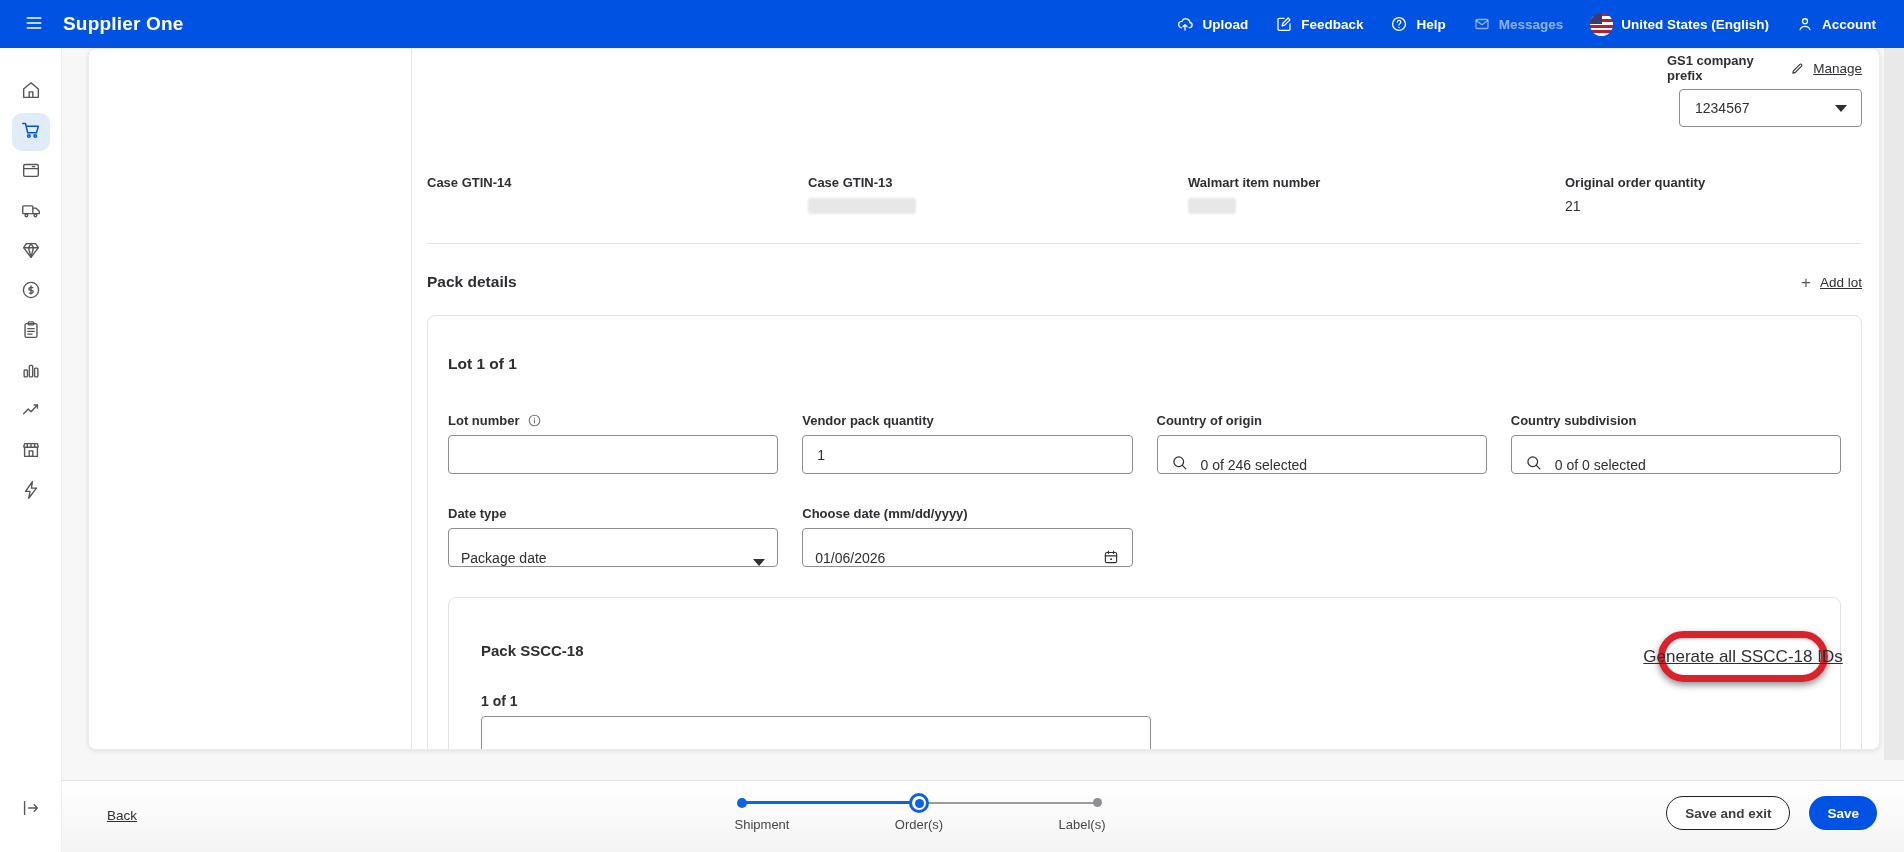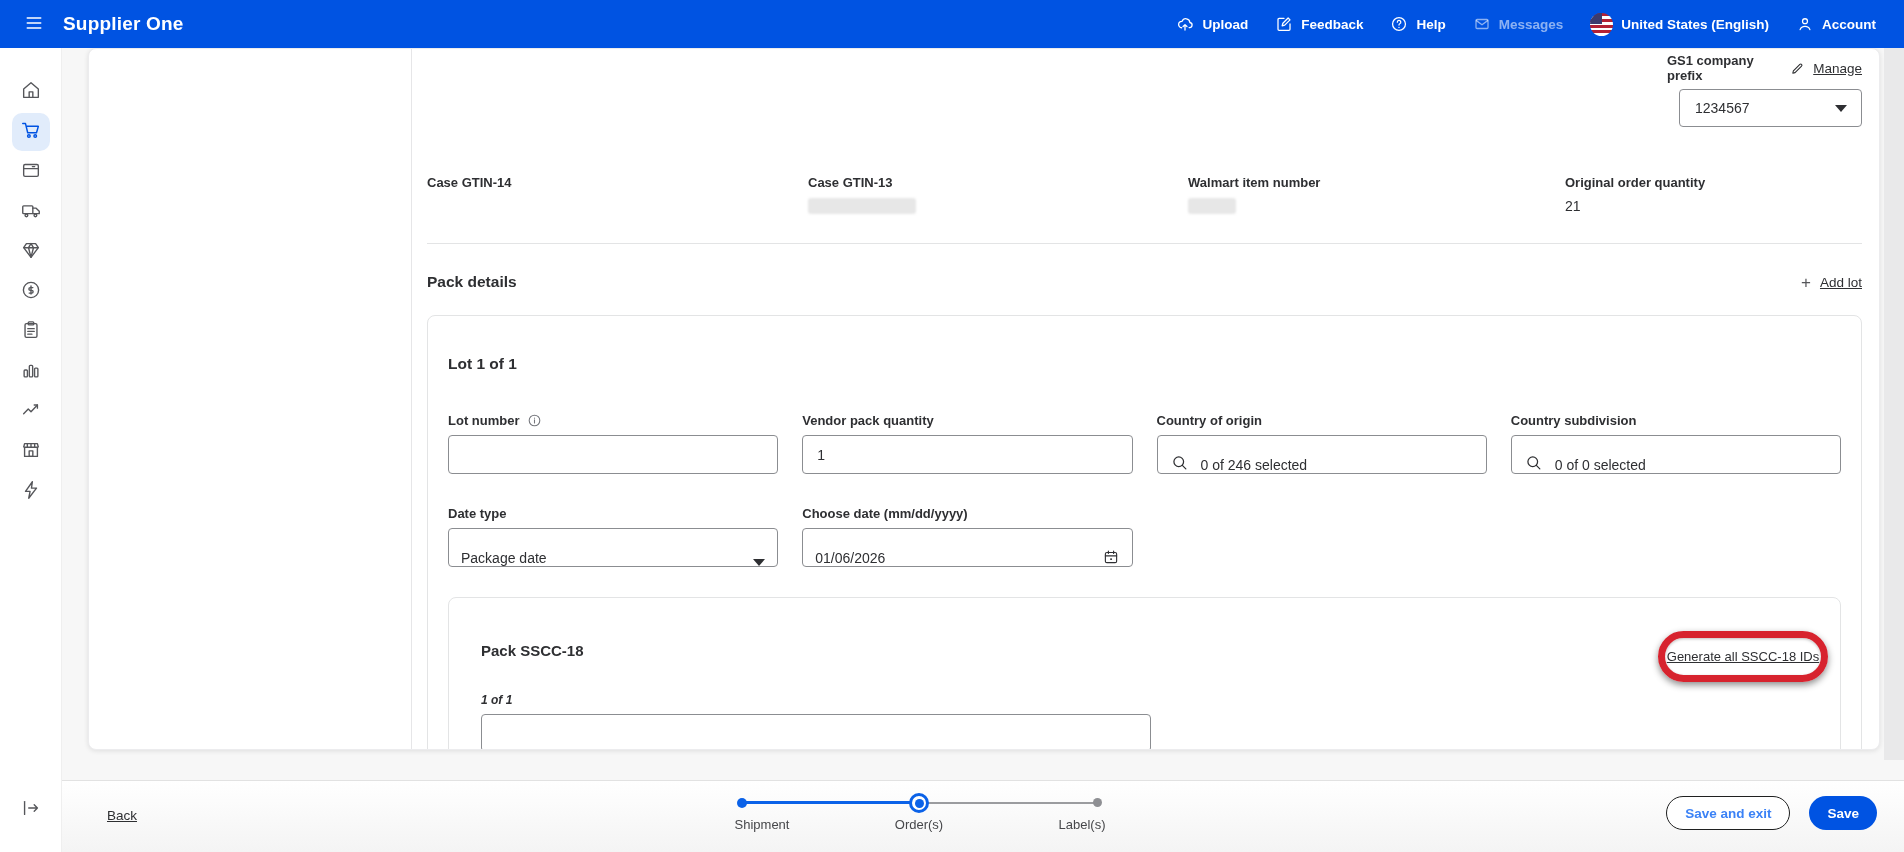--- a/index.html
+++ b/index.html
@@ -62,44 +62,44 @@
   .field-grid.two { margin-top:32px; }
   .field label.f-label { display:flex; align-items:center; gap:7px; font-size:13px; font-weight:700; }
   .text-input { width:100%; height:39px; margin-top:7px; border:1px solid #8b8d91; border-radius:4px; padding:0 14px; font-size:14px; font-family:"Liberation Sans",sans-serif; color:#2e2f32; background:#fff; outline:none; }
   .fake-input { width:100%; height:39px; margin-top:7px; border:1px solid #8b8d91; border-radius:4px; display:flex; align-items:flex-end; gap:11px; padding:0 12px; font-size:14px; cursor:pointer; background:#fff; }
   .fake-input.between { justify-content:space-between; }
   .icon-btn { display:flex; align-items:center; color:#2e2f32; background:none; border:none; cursor:pointer; }
 
   
   .sscc-card { position:relative; margin-top:30px; border:1px solid #e3e4e5; border-radius:8px; padding:44px 32px 20px; }
   .sscc-title { font-size:15px; font-weight:700; }
-  .sscc-item-label { font-size:12px; font-weight:700; margin-top:34px;font-style:italic; }
+  .sscc-item-label { font-size:14px; font-weight:700; margin-top:34px; }
   .sscc-input { width:670px; height:38px; margin-top:7px; border:1px solid #8b8d91; border-radius:4px; padding:0 14px; font-size:14px; background:#fff; outline:none; }
   .annotation-ring { position:absolute; top:33px; right:12px; width:170px; height:51px; border:7px solid #d7232e; border-radius:26px; display:flex; align-items:center; justify-content:center; box-shadow:0 3px 7px rgba(0,0,0,.45), inset 0 1px 3px rgba(0,0,0,.25); background:transparent; z-index:3; }
-  .generate-link { font-size:13px; white-space:nowrap; }
+  .generate-link { font-size:17px; white-space:nowrap; }
 
   
   .footer { position:absolute; left:62px; right:0; top:780px; height:72px; background:linear-gradient(180deg,#ffffff 0%,#f4f4f4 100%); border-top:1px solid #e2e2e2; z-index:25; }
   .back-link { position:absolute; left:45px; top:27px; font-size:13.5px; }
   .stepper { position:absolute; left:680px; top:0; width:356px; height:72px; }
   .step-line { position:absolute; top:20px; height:3px; }
   .step-line.done { left:0; width:177px; background:#0b62e8; }
   .step-line.todo { left:177px; width:178px; height:2px; top:21px; background:#9b9c9f; }
   .dot { position:absolute; border-radius:50%; }
   .dot.done { width:10px; height:10px; background:#0b62e8; left:-5px; top:17px; }
   .dot.current { width:20px; height:20px; background:#fff; border:3px solid #0b62e8; left:167px; top:12px; display:flex; align-items:center; justify-content:center; }
   .dot.current::after { content:""; width:9px; height:9px; border-radius:50%; background:#0b62e8; }
   .dot.todo { width:9px; height:9px; background:#8e8f93; left:351px; top:17px; }
   .step-label { position:absolute; top:36px; font-size:13px; color:#46474a; transform:translateX(-50%); white-space:nowrap; }
   .step-label.s0 { left:20px; }
   .step-label.s1 { left:177px; }
   .step-label.s2 { left:340px; }
   .footer-actions { position:absolute; right:27px; top:15px; display:flex; gap:19px; }
   .btn { height:34px; border-radius:17px; padding:0 18px; font-size:13.5px; font-weight:700; font-family:"Liberation Sans",sans-serif; cursor:pointer; display:flex; align-items:center; }
-  .btn.secondary { background:#fff; border:1px solid #1f2020; color:#3b82f6; }
+  .btn.secondary { background:#fff; border:1px solid #1f2020; color:#404040; }
   .btn.primary { background:#0053e2; border:none; color:#fff; }
 </style>
 </head>
 <body>
 
 <div class="screen">
 
   <header class="topbar">
     <div class="tb-left">
       <button class="hamburger">

